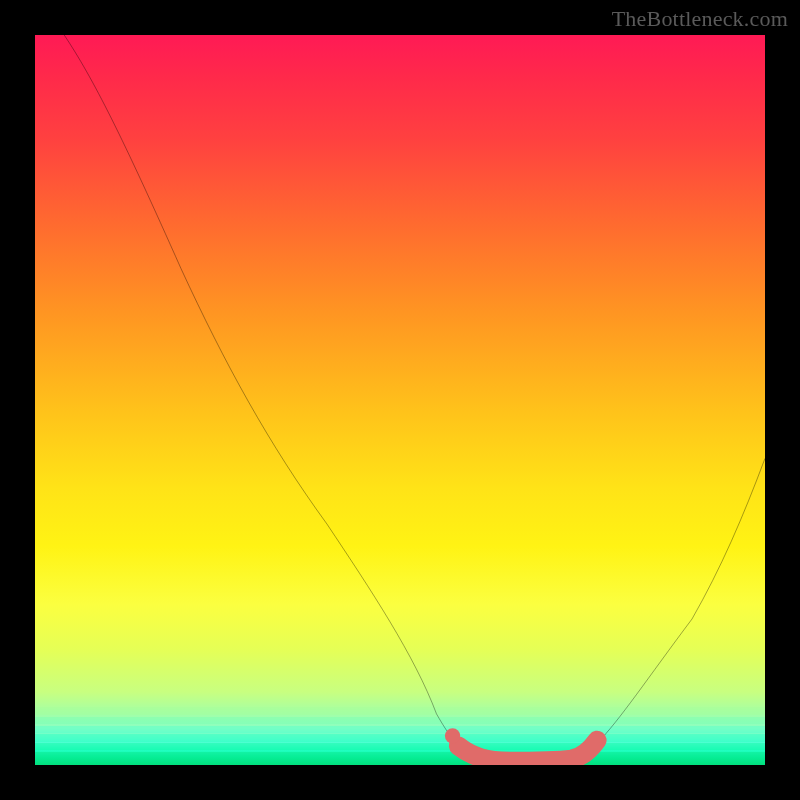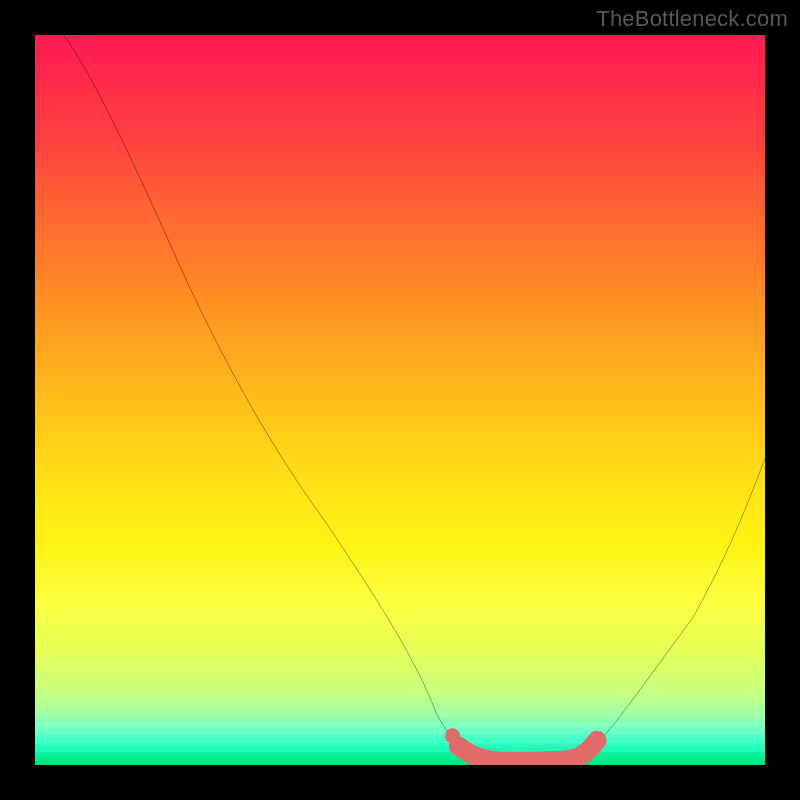--- a/index.html
+++ b/index.html
@@ -9,20 +9,21 @@
     height: 800px;
     background: #000;
     overflow: hidden;
     font-family: Arial, Helvetica, sans-serif;
   }
   .outer {
     position: relative;
     width: 800px;
     height: 800px;
     background: #000;
+    font-family: Liberation Serif, serif;
   }
   .plot {
     position: absolute;
     left: 35px;
     top: 35px;
     width: 730px;
     height: 730px;
     overflow: hidden;
   }
   .gradient {

